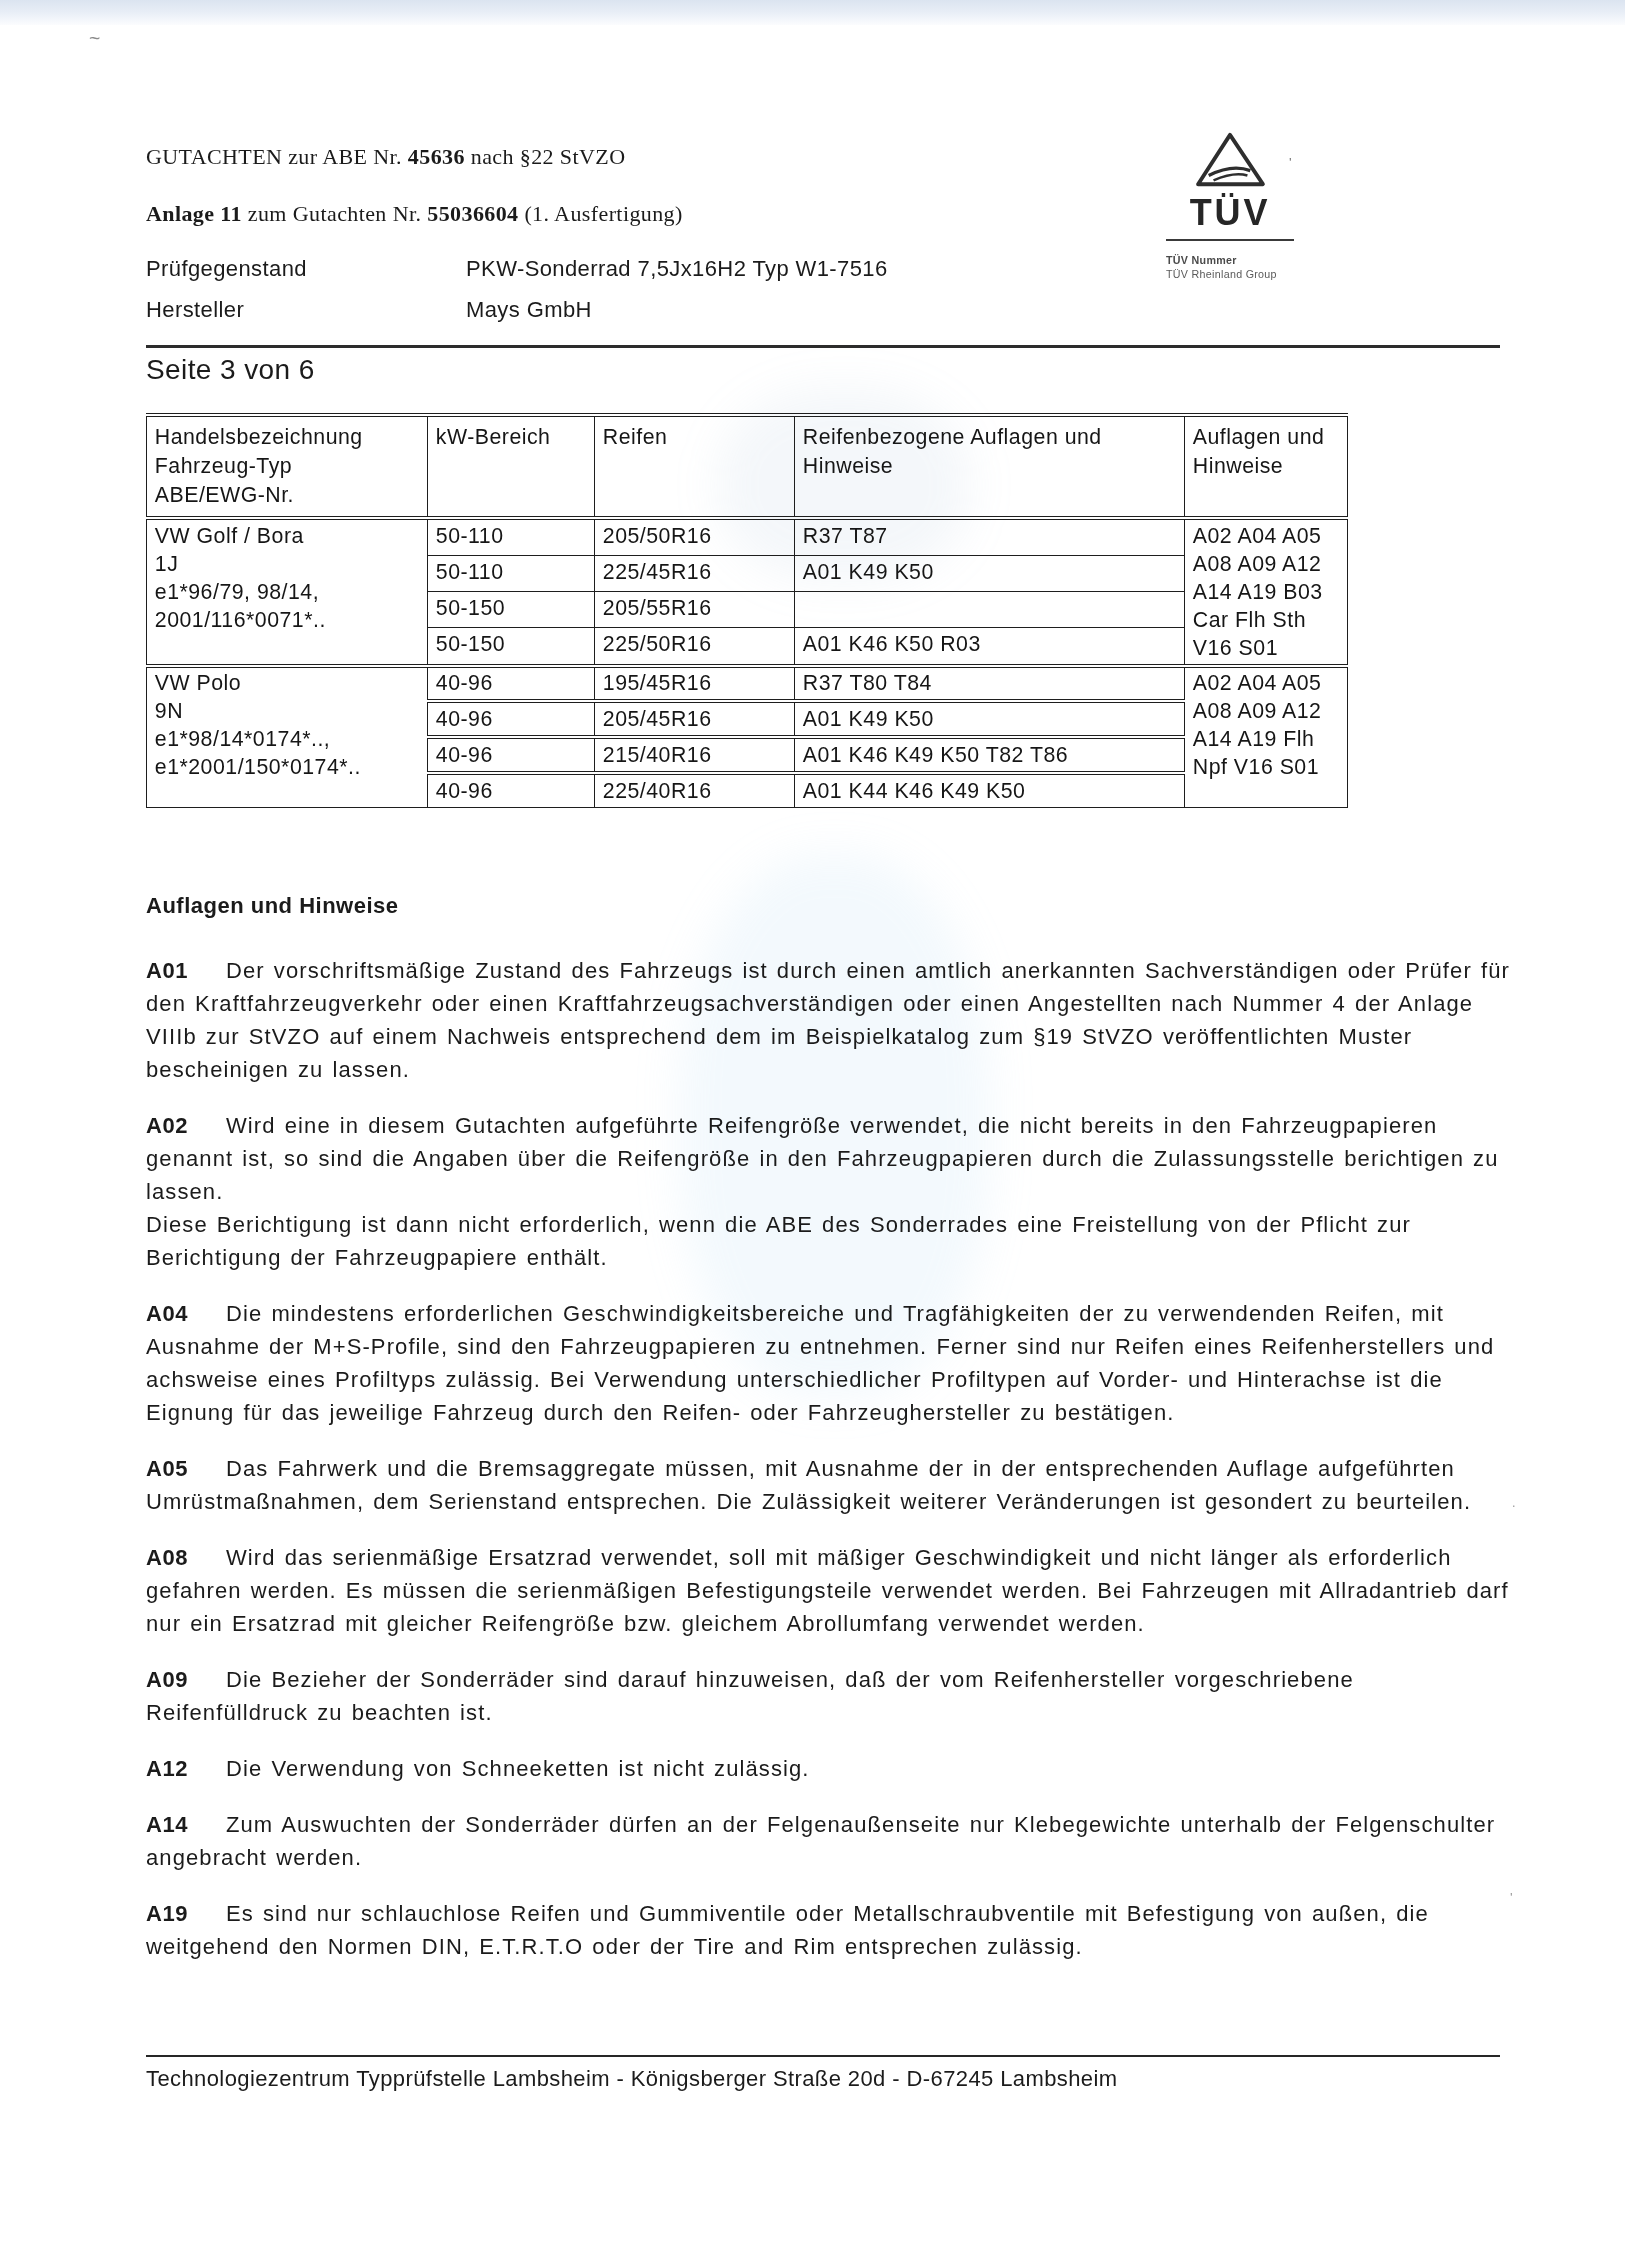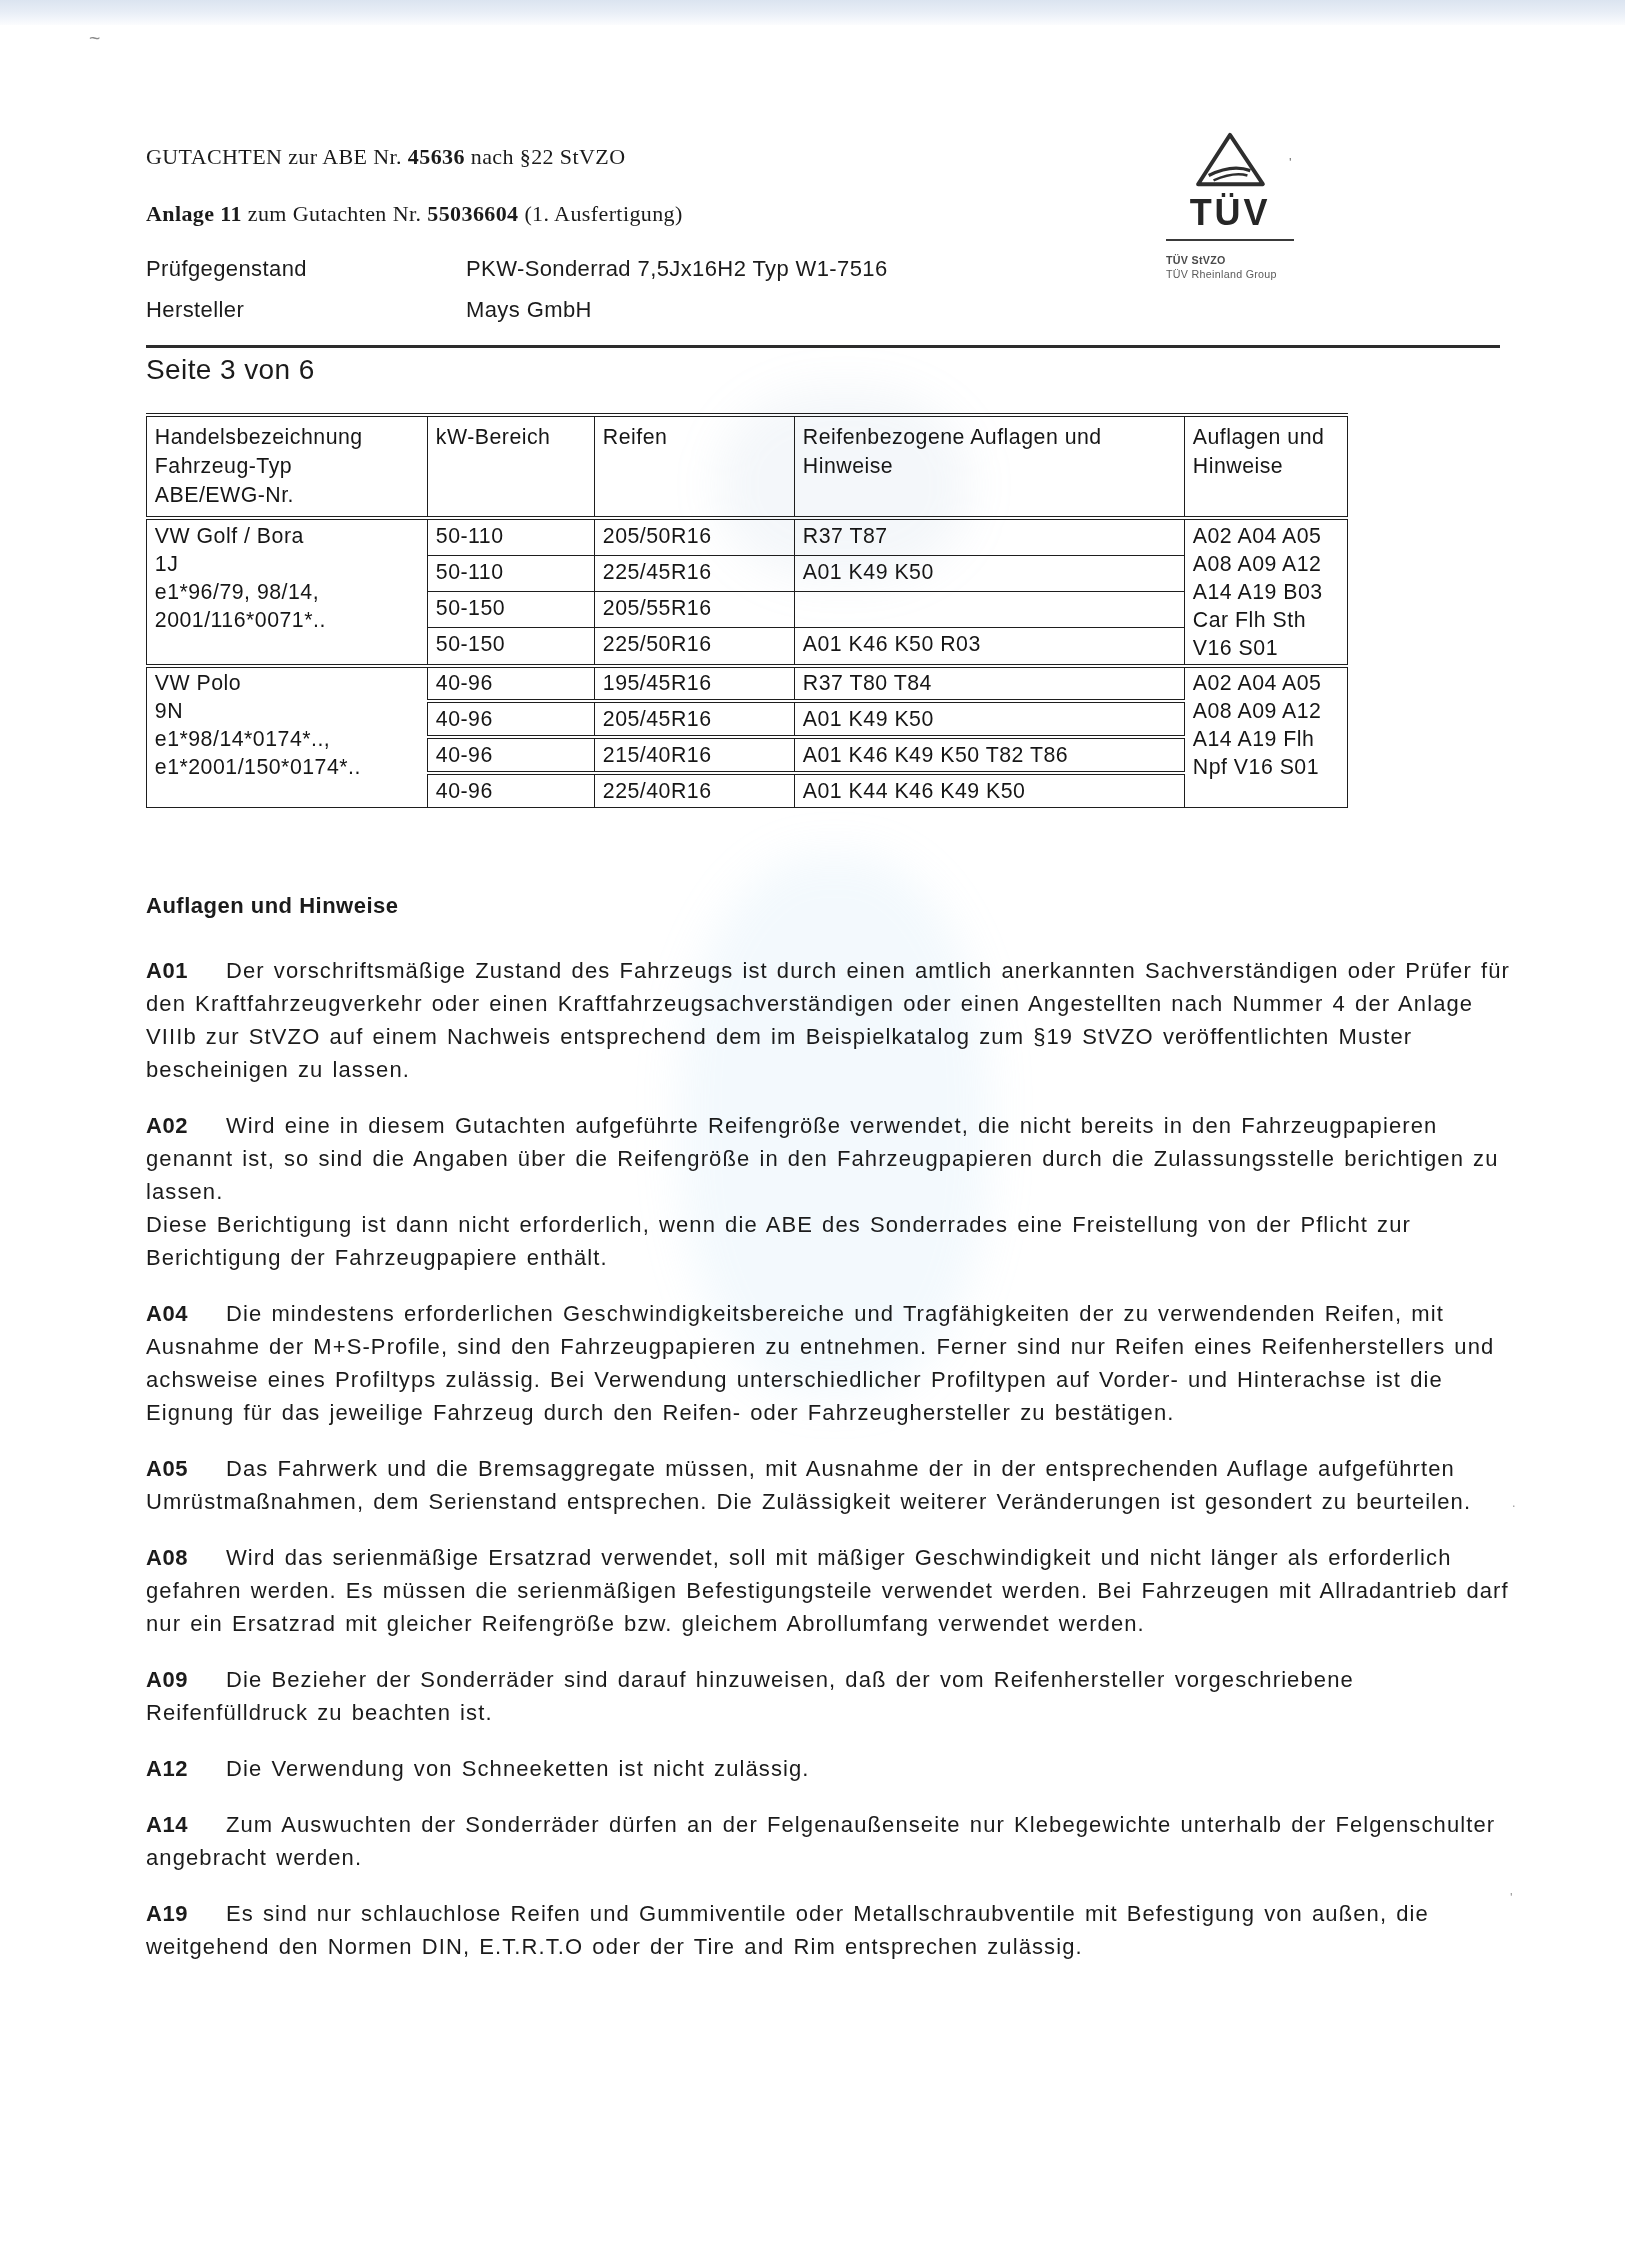--- a/index.html
+++ b/index.html
@@ -88,21 +88,21 @@
     <span>
       <svg viewBox="0 0 84 62" width="82" height="60">
         <path d="M42 5 L76 56 L9 56 Z" fill="none" stroke="#2e2e2e" stroke-width="4" stroke-linejoin="round"></path>
         <path d="M20 47 Q44 35 63 42" fill="none" stroke="#2e2e2e" stroke-width="3.4"></path>
         <path d="M25 52 Q46 43 60 47" fill="none" stroke="#2e2e2e" stroke-width="2.6"></path>
       </svg>
     </span>
     <div class="logo-text">TÜV</div>
     <div class="logo-rule"></div>
     <div class="logo-sub">
-      <div class="l1">TÜV StVZO</div>
+      <div class="l1">TÜV Nummer</div>
       <div class="l2">TÜV Rheinland Group</div>
     </div>
   </div>
 
   <div class="content">
 
     <div class="doc-line doc-line1"><span>GUTACHTEN zur ABE Nr. </span><b>45636</b><span> nach §22 StVZO</span></div>
 
     <div class="doc-line doc-line2"><b>Anlage 11</b><span> zum Gutachten Nr. </span><b>55036604</b><span> (1. Ausfertigung)</span></div>
 
@@ -206,15 +206,18 @@
     <p class="note"><span class="code">A04</span><span class="body">Die mindestens erforderlichen Geschwindigkeitsbereiche und Tragfähigkeiten der zu verwendenden Reifen, mit Ausnahme der M+S-Profile, sind den Fahrzeugpapieren zu entnehmen. Ferner sind nur Reifen eines Reifenherstellers und achsweise eines Profiltyps zulässig. Bei Verwendung unterschiedlicher Profiltypen auf Vorder- und Hinterachse ist die Eignung für das jeweilige Fahrzeug durch den Reifen- oder Fahrzeughersteller zu bestätigen.</span></p>
     <p class="note"><span class="code">A05</span><span class="body">Das Fahrwerk und die Bremsaggregate müssen, mit Ausnahme der in der entsprechenden Auflage aufgeführten Umrüstmaßnahmen, dem Serienstand entsprechen. Die Zulässigkeit weiterer Veränderungen ist gesondert zu beurteilen.</span></p>
     <p class="note"><span class="code">A08</span><span class="body">Wird das serienmäßige Ersatzrad verwendet, soll mit mäßiger Geschwindigkeit und nicht länger als erforderlich gefahren werden. Es müssen die serienmäßigen Befestigungsteile verwendet werden. Bei Fahrzeugen mit Allradantrieb darf nur ein Ersatzrad mit gleicher Reifengröße bzw. gleichem Abrollumfang verwendet werden.</span></p>
     <p class="note"><span class="code">A09</span><span class="body">Die Bezieher der Sonderräder sind darauf hinzuweisen, daß der vom Reifenhersteller vorgeschriebene Reifenfülldruck zu beachten ist.</span></p>
     <p class="note"><span class="code">A12</span><span class="body">Die Verwendung von Schneeketten ist nicht zulässig.</span></p>
     <p class="note"><span class="code">A14</span><span class="body">Zum Auswuchten der Sonderräder dürfen an der Felgenaußenseite nur Klebegewichte unterhalb der Felgenschulter angebracht werden.</span></p>
     <p class="note"><span class="code">A19</span><span class="body">Es sind nur schlauchlose Reifen und Gummiventile oder Metallschraubventile mit Befestigung von außen, die weitgehend den Normen DIN, E.T.R.T.O oder der Tire and Rim entsprechen zulässig.</span></p>
 
   </div>
 
+  <div class="footer">
+    <div>Technologiezentrum Typprüfstelle Lambsheim - Königsberger Straße 20d - D-67245 Lambsheim</div>
+  </div>
 
 </div>
 
 
 </body></html>

